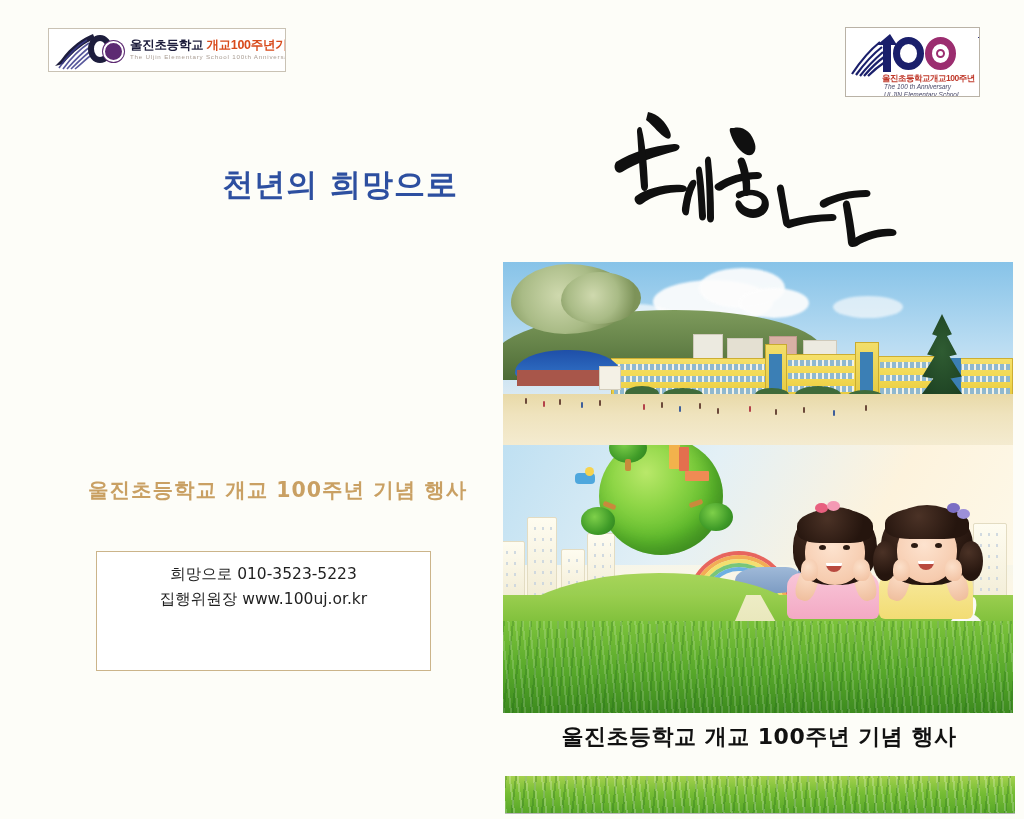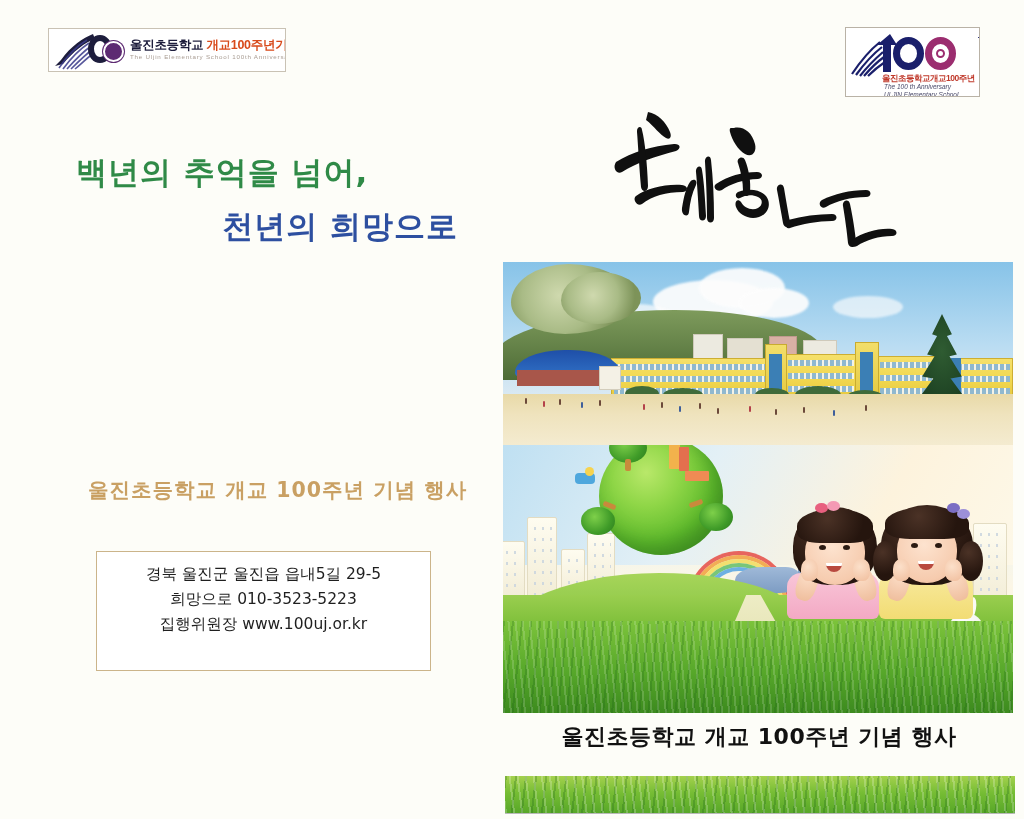--- a/index.html
+++ b/index.html
@@ -577,21 +577,20 @@
     <div class="zeroB"></div>
     <div class="th">TH</div>
     <div class="kr">울진초등학교개교100주년</div>
     <div class="en">
       <span>The 100 th Anniversary</span><br>
       <span>ULJIN Elementary School</span>
     </div>
   </div>
 
   <div id="slogan">
-    <div class="line1">백년의 추억을 넘어,</div>
     <div class="line2">천년의 희망으로</div>
   </div>
 
   <div id="calligraphy">
     <svg width="320" height="150" viewBox="0 0 320 150">
       <g fill="#101010">
 
         <path d="M36 12 C46 14 54 22 58 32 C60 37 58 40 54 38 C48 35 42 26 34 20 Z"></path>
         <path d="M4 62 C20 52 40 46 62 44 C68 43.5 70 48 64 51 C44 56 24 63 10 72 C5 75 0 68 4 62 Z"></path>
         <path d="M30 30 C33 42 35 62 36 86 C36 92 30 93 29 87 C27 64 26 44 25 32 C24.5 27 29.5 25 30 30 Z"></path>
@@ -612,21 +611,20 @@
         <path d="M210 100 C222 94 238 90 254 90 C260 90 260 97 254 97 C239 97 224 101 214 107 C209 110 205 103 210 100 Z"></path>
         <path d="M238 104 C241 118 243 132 244 142 C244.5 148 237 149 236 143 C235 132 233 118 231 106 C230 100 237 98 238 104 Z"></path>
         <path d="M240 140 C252 132 266 128 280 129 C286 129.5 286 136 280 136 C267 136 254 140 245 146 C240 149 236 142 240 140 Z"></path>
       </g>
     </svg>
   </div>
 
   <div id="event-heading">울진초등학교 개교 100주년 기념 행사</div>
 
   <div id="contact-box">
-    <div class="row">경북 울진군 울진읍 읍내5길 29-5</div>
     <div class="row">
       <span>희망으로</span>
       <span>010-3523-5223</span>
     </div>
     <div class="row">
       <span>집행위원장</span>
       <span>www.100uj.or.kr</span>
     </div>
   </div>
 

